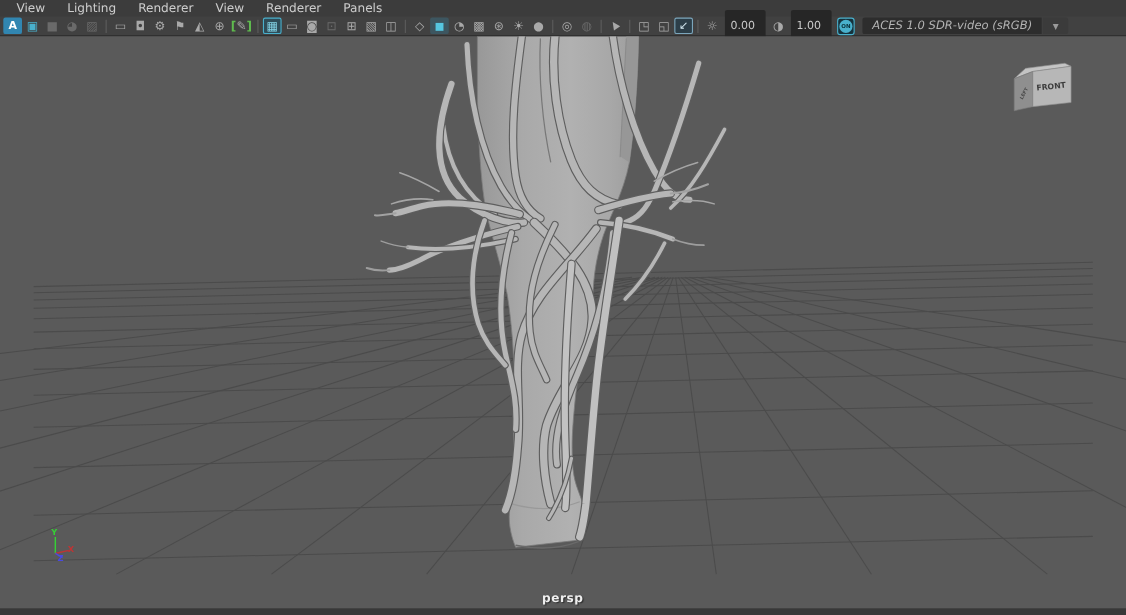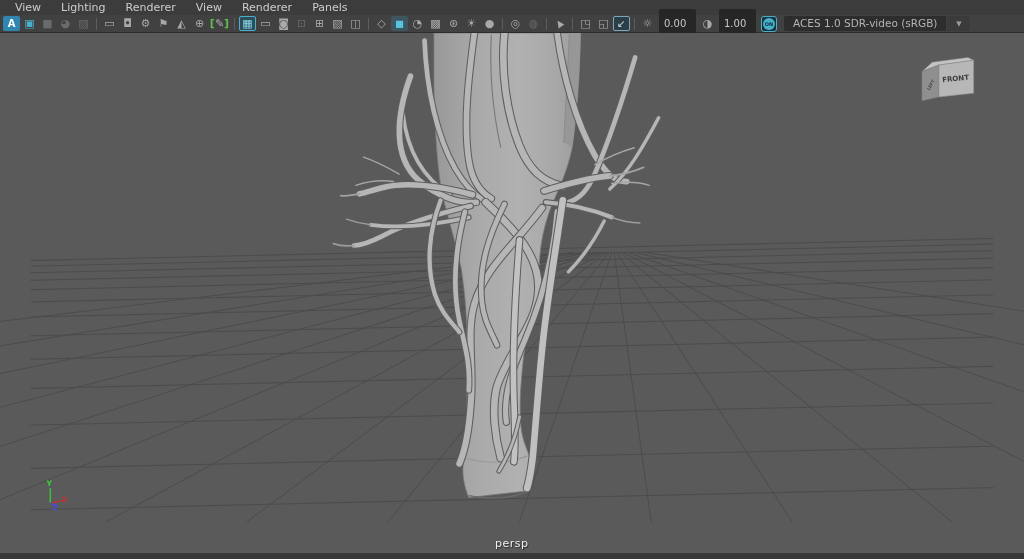--- a/index.html
+++ b/index.html
@@ -49,35 +49,35 @@
     background:#16323c; display:flex; align-items:center; justify-content:center;
     margin:0 2px; flex:0 0 auto; cursor:default;
   }
   #cm-toggle .cm-circle {
     width:12px; height:12px; border-radius:50%; background:var(--accent);
     color:#083039; font-size:5px; font-weight:bold; line-height:12px; text-align:center;
   }
   #view-transform { height:15px; display:flex; margin-left:4px; flex:0 0 auto; cursor:default; }
   #view-transform .vt-label {
     background:#2d2d2d; color:#b4b4b4; font-size:10.5px; line-height:15px;
-    padding:0 9px; border-radius:2px 0 0 2px; min-width:140px;
+    padding:0 9px; border-radius:2px 0 0 2px; min-width:140px;font-style:italic;
   }
   #view-transform .vt-arrow {
     width:23px; background:#3b3b3b; color:#9a9a9a; font-size:7px;
     display:flex; align-items:center; justify-content:center;
     border-radius:0 2px 2px 0; margin-left:1px;
   }
   #viewport {
     position:relative; height:520px; background:var(--vp); overflow:hidden;
   }
   #scene { position:absolute; left:0; top:0; }
   .gridline { stroke:var(--grid); stroke-width:1; fill:none; }
   #camera-label {
     position:absolute; left:50%; bottom:3px; transform:translateX(-51%);
-    font-size:11px; font-weight:normal; color:#eeeeee;
+    font-size:11px; font-weight:bold; color:#eeeeee;
     text-shadow:1px 1px 1px #2e2e2e; letter-spacing:0.5px;
   }
   #bottom-strip { height:6px; background:#383838; }
 </style>
 </head>
 <body>
 
 <div id="menu-bar">
     <span class="menu-item">View</span>
     <span class="menu-item">Lighting</span>

